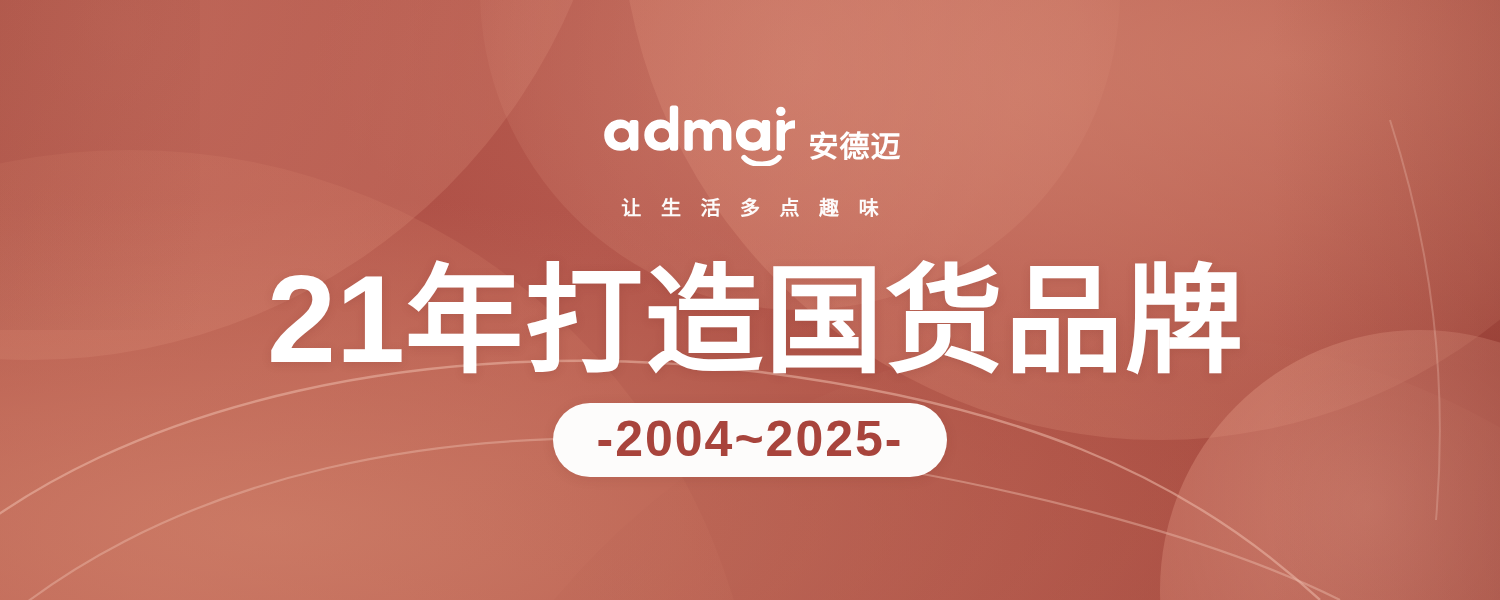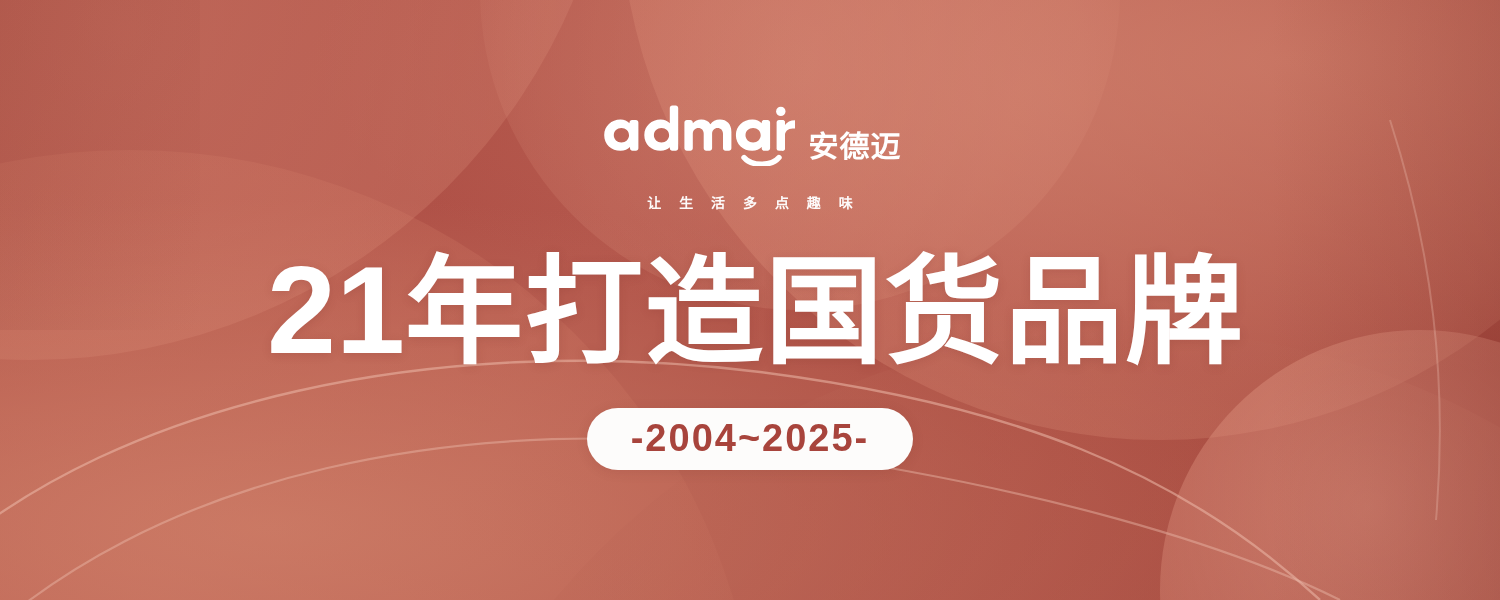--- a/index.html
+++ b/index.html
@@ -98,21 +98,21 @@
     font-weight:700;
     letter-spacing:1px;
     line-height:1;
     padding-bottom:4px;
     white-space:nowrap;
   }
 
   .tagline{
     margin-top:26px;
     color:#ffffff;
-    font-size:14px;
+    font-size:20px;
     font-weight:600;
     letter-spacing:7px;
     text-indent:7px;
     opacity:.97;
     white-space:nowrap;
   }
 
   .headline{
     margin-top:36px;
     color:#ffffff;
@@ -123,26 +123,26 @@
     white-space:nowrap;
     text-shadow:0 2px 10px rgba(120,45,38,.18);
     margin-left:12px;
   }
   .headline .num{
     font-size:124px;
     letter-spacing:0px;
   }
 
   .badge{
-    margin-top:36px;
+    margin-top:22px;
     background:#fdfcfb;
     color:#a8443c;
     border-radius:40px;
     padding:11px 44px 13px;
-    font-size:38px;
+    font-size:50px;
     font-weight:700;
     letter-spacing:2px;
     line-height:1;
     white-space:nowrap;
     box-shadow:0 2px 12px rgba(110,40,34,.13);
   }
 </style>
 </head>
 <body>
 

